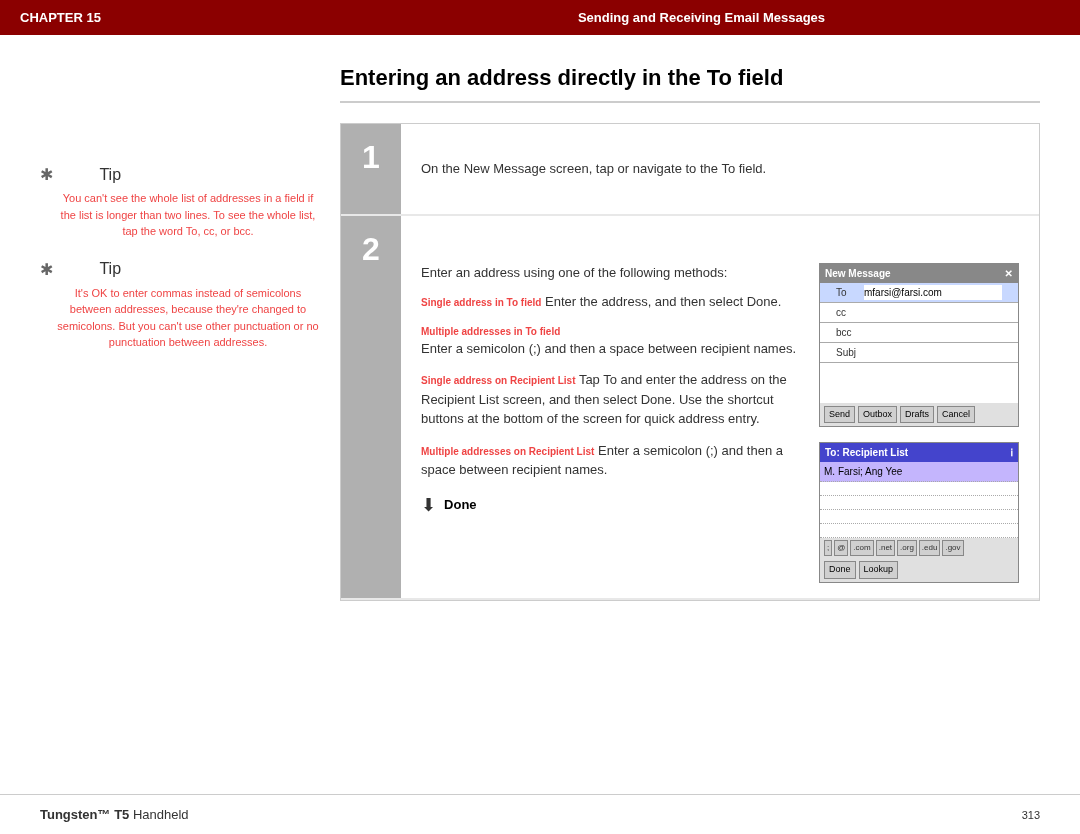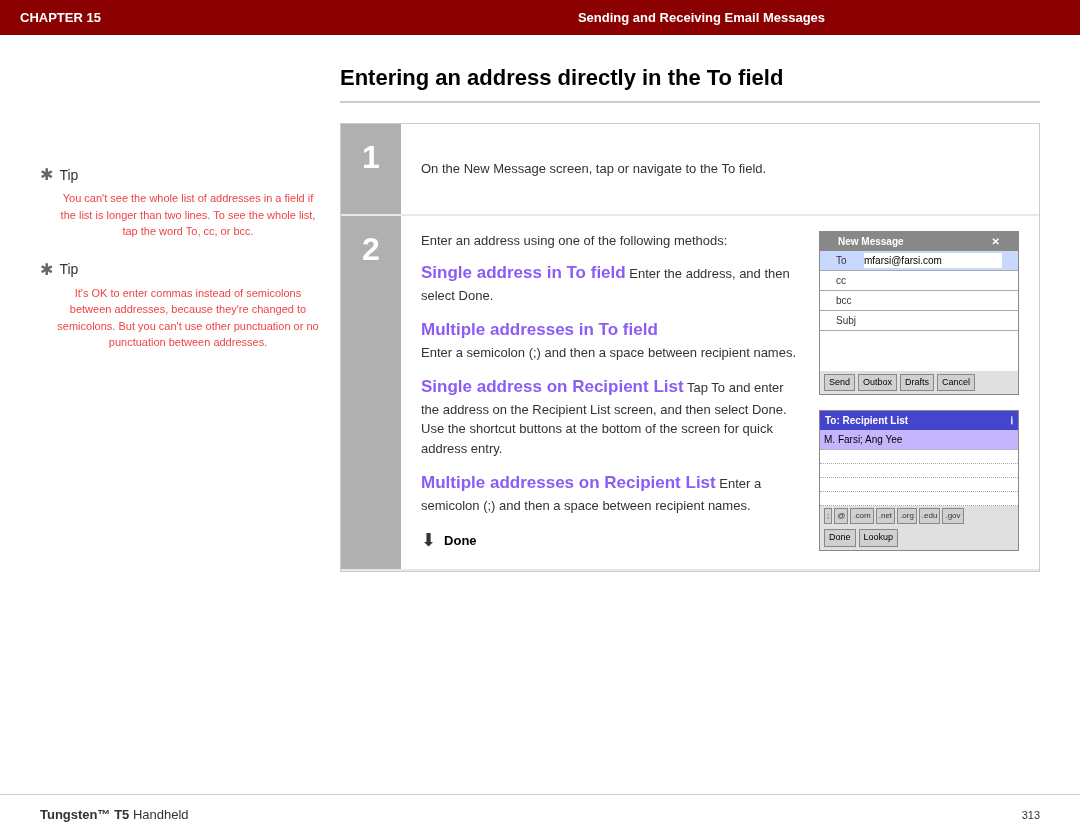--- a/index.html
+++ b/index.html
@@ -59,23 +59,24 @@
       gap: 6px;
       margin-bottom: 6px;
     }
 
     .tip-star {
       color: #666;
       font-size: 16px;
     }
 
     .tip-label {
-      font-size: 14px;
+      font-size: 16px;
       color: #333;
       font-weight: normal;
+      margin-left: 40px;
     }
 
     .tip-text {
       font-size: 11px;
       color: #ef4444;
       line-height: 1.5;
       padding-left: 16px;
       text-align: center;
     }
 
@@ -133,20 +134,21 @@
     .step-1-text {
       font-size: 13px;
       color: #333;
       padding: 20px 0;
     }
 
     
     .step-2-inner {
       display: flex;
       gap: 20px;
+      margin-top: 32px;
     }
 
     .step-2-text {
       flex: 1;
     }
 
     .step-2-screenshots {
       width: 200px;
       flex-shrink: 0;
       display: flex;
@@ -159,22 +161,22 @@
       color: #333;
       margin-bottom: 10px;
     }
 
     .method-section {
       margin-bottom: 12px;
     }
 
     .method-title {
       font-weight: bold;
-      font-size: 17px;
-      color: #8b5cf6;
+      font-size: 10px;
+      color: #ef4444;
     }
 
     .method-desc {
       font-size: 13px;
       color: #333;
       line-height: 1.5;
     }
 
     .done-row {
       display: flex;
@@ -199,21 +201,21 @@
       border: 1px solid #888;
       background: #d0d0d0;
       font-size: 10px;
     }
 
     .screenshot-title-bar-gray {
       background: #888888;
       color: #ffffff;
       font-size: 10px;
       font-weight: bold;
-      padding: 2px 18px;
+      padding: 2px 5px;
       display: flex;
       align-items: center;
       justify-content: space-between;
     }
 
     .screenshot-field-row {
       display: flex;
       align-items: center;
       border-bottom: 1px solid #aaa;
       padding: 2px 16px;

